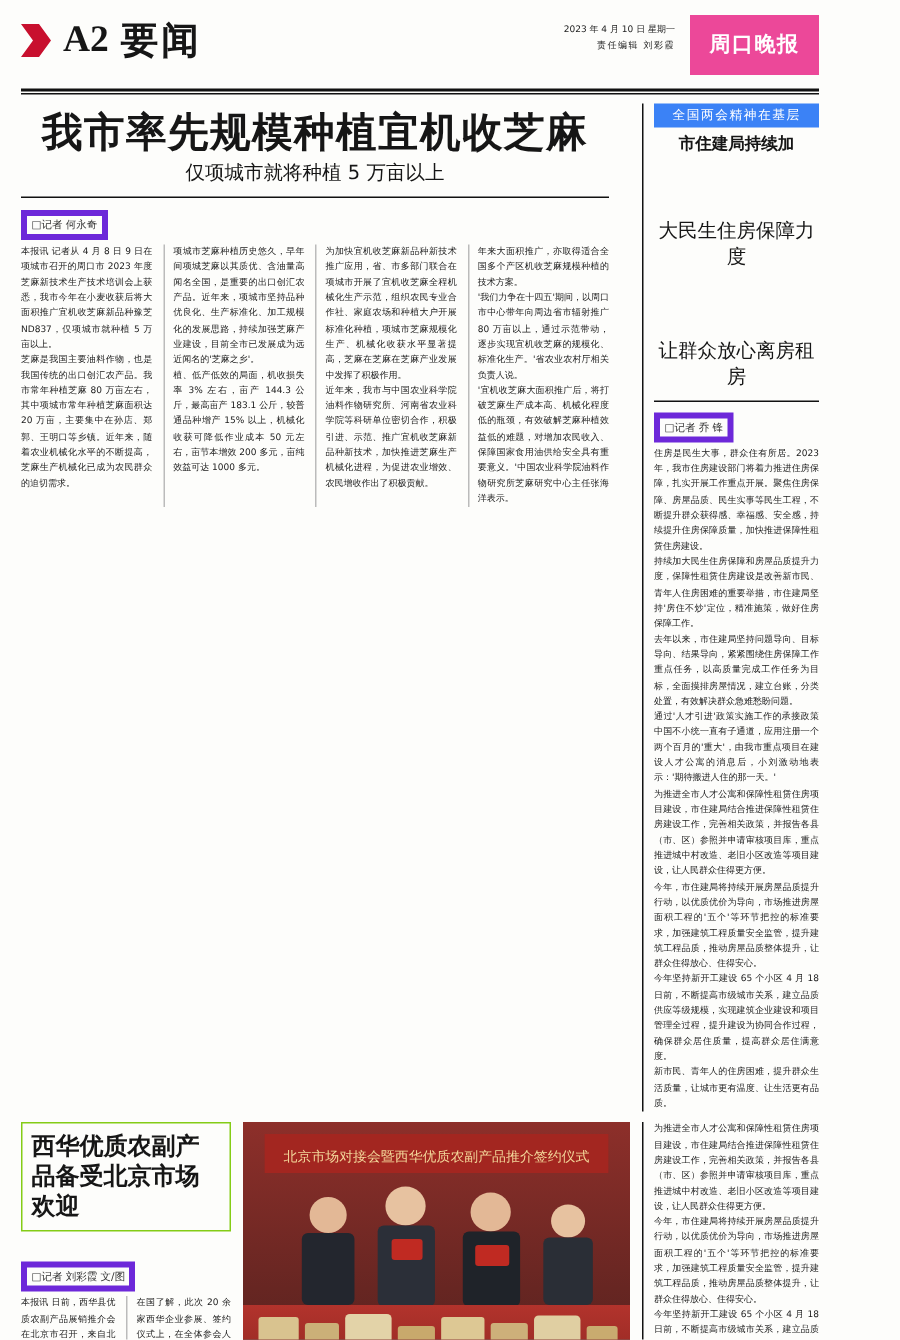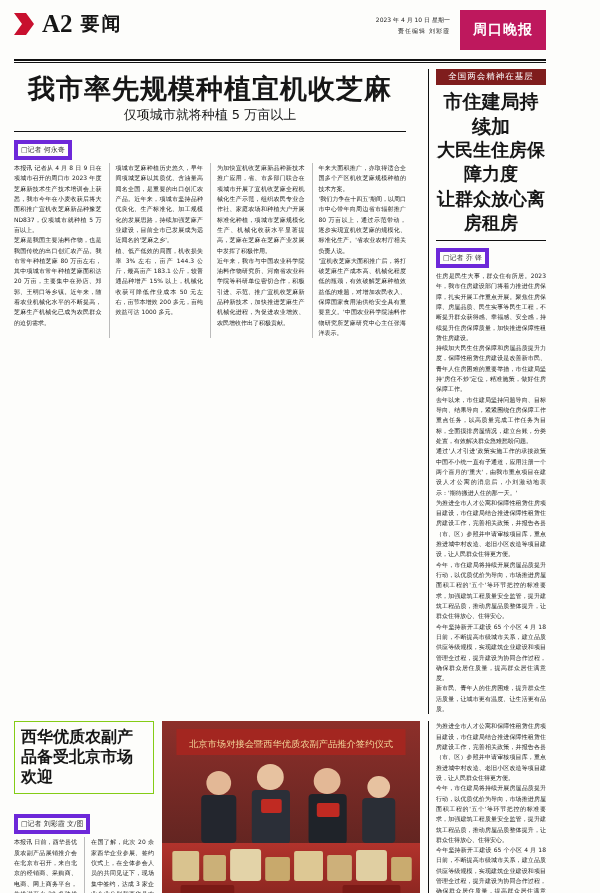--- a/index.html
+++ b/index.html
@@ -12,45 +12,45 @@
     overflow:hidden;
   }
   .page { position:relative; width:560px; height:893px; padding:10px 14px; }
 
   
   .masthead { display:flex; align-items:flex-start; justify-content:space-between; height:46px; }
   .mh-left { display:flex; align-items:center; gap:8px; }
   .mh-arrow { width:20px; height:22px; position:relative; }
   .mh-arrow svg { display:block; }
   .mh-page { font-family:"Liberation Serif", serif; font-size:25px; font-weight:bold; letter-spacing:0px; }
-  .mh-section { font-family:"DejaVu Sans", sans-serif; font-size:19px; font-weight:bold; letter-spacing:2px; }
+  .mh-section { font-family:"DejaVu Sans", sans-serif; font-size:25px; font-weight:bold; letter-spacing:2px; }
   .mh-right { text-align:right; display:flex; align-items:flex-start; gap:10px; }
   .mh-meta { font-size:6px; line-height:1.9; color:#222; text-align:right; padding-top:4px; }
   .mh-meta .d2 { letter-spacing:1px; }
-  .mh-logo { width:86px; height:40px; background:#be185d; color:#fff;
+  .mh-logo { width:86px; height:40px; background:#ec4899; color:#fff;
              display:flex; align-items:center; justify-content:center;
              font-size:14px; font-weight:bold; letter-spacing:1px;
              font-family:"DejaVu Sans", sans-serif; }
   .rule-thick { height:2px; background:#111; margin:3px 0 0; }
   .rule-thin { height:1px; background:#111; margin:1px 0 6px; }
 
   
   .leadzone { display:flex; gap:22px; }
   .leadmain { flex:1 1 auto; }
   .headline { font-size:27px; font-weight:bold; letter-spacing:1px; text-align:center;
               font-family:"DejaVu Sans", sans-serif; line-height:1.15; padding:4px 0 2px; }
   .subhead { font-size:13px; text-align:center; letter-spacing:0px; padding-bottom:5px; }
   .lead-rule { height:1px; background:#111; margin:2px 0 5px; }
 
   
   .rail { width:118px; flex:0 0 118px; border-left:1px solid #111; padding-left:7px; }
-  .rail-kicker { background:#7f1d1d; color:#fff; font-size:8.5px; text-align:center;
+  .rail-kicker { background:#3b82f6; color:#fff; font-size:8.5px; text-align:center;
                  padding:2px 0; letter-spacing:1px; }
-  .rail-h1 { font-size:19px; font-weight:bold; text-align:center; line-height:1.3; padding-top:4px; }
-  .rail-h2 { font-size:18px; font-weight:bold; text-align:center; line-height:1.3; padding-bottom:2px; }
+  .rail-h1 { font-size:11px; font-weight:bold; text-align:center; line-height:1.3; padding-top:4px; }
+  .rail-h2 { font-size:13px; font-weight:normal; text-align:center; line-height:1.3; padding-bottom:2px;margin-top:44px; }
   .rail-hr { height:1px; background:#111; margin:4px 0; }
 
   
   .byline { font-size:7px; border:4px solid #6d28d9; display:inline-block; padding:1px 3px; margin-bottom:3px; color:#333; }
   .cols { display:flex; gap:7px; }
   .col { flex:1 1 0; min-width:0; }
   .ptxt { font-size:6px; line-height:1.72; text-align:justify; color:#1b1b1b;
           word-break:break-all; }
   .vdiv { border-left:1px solid #bbb; padding-left:6px; }
 

